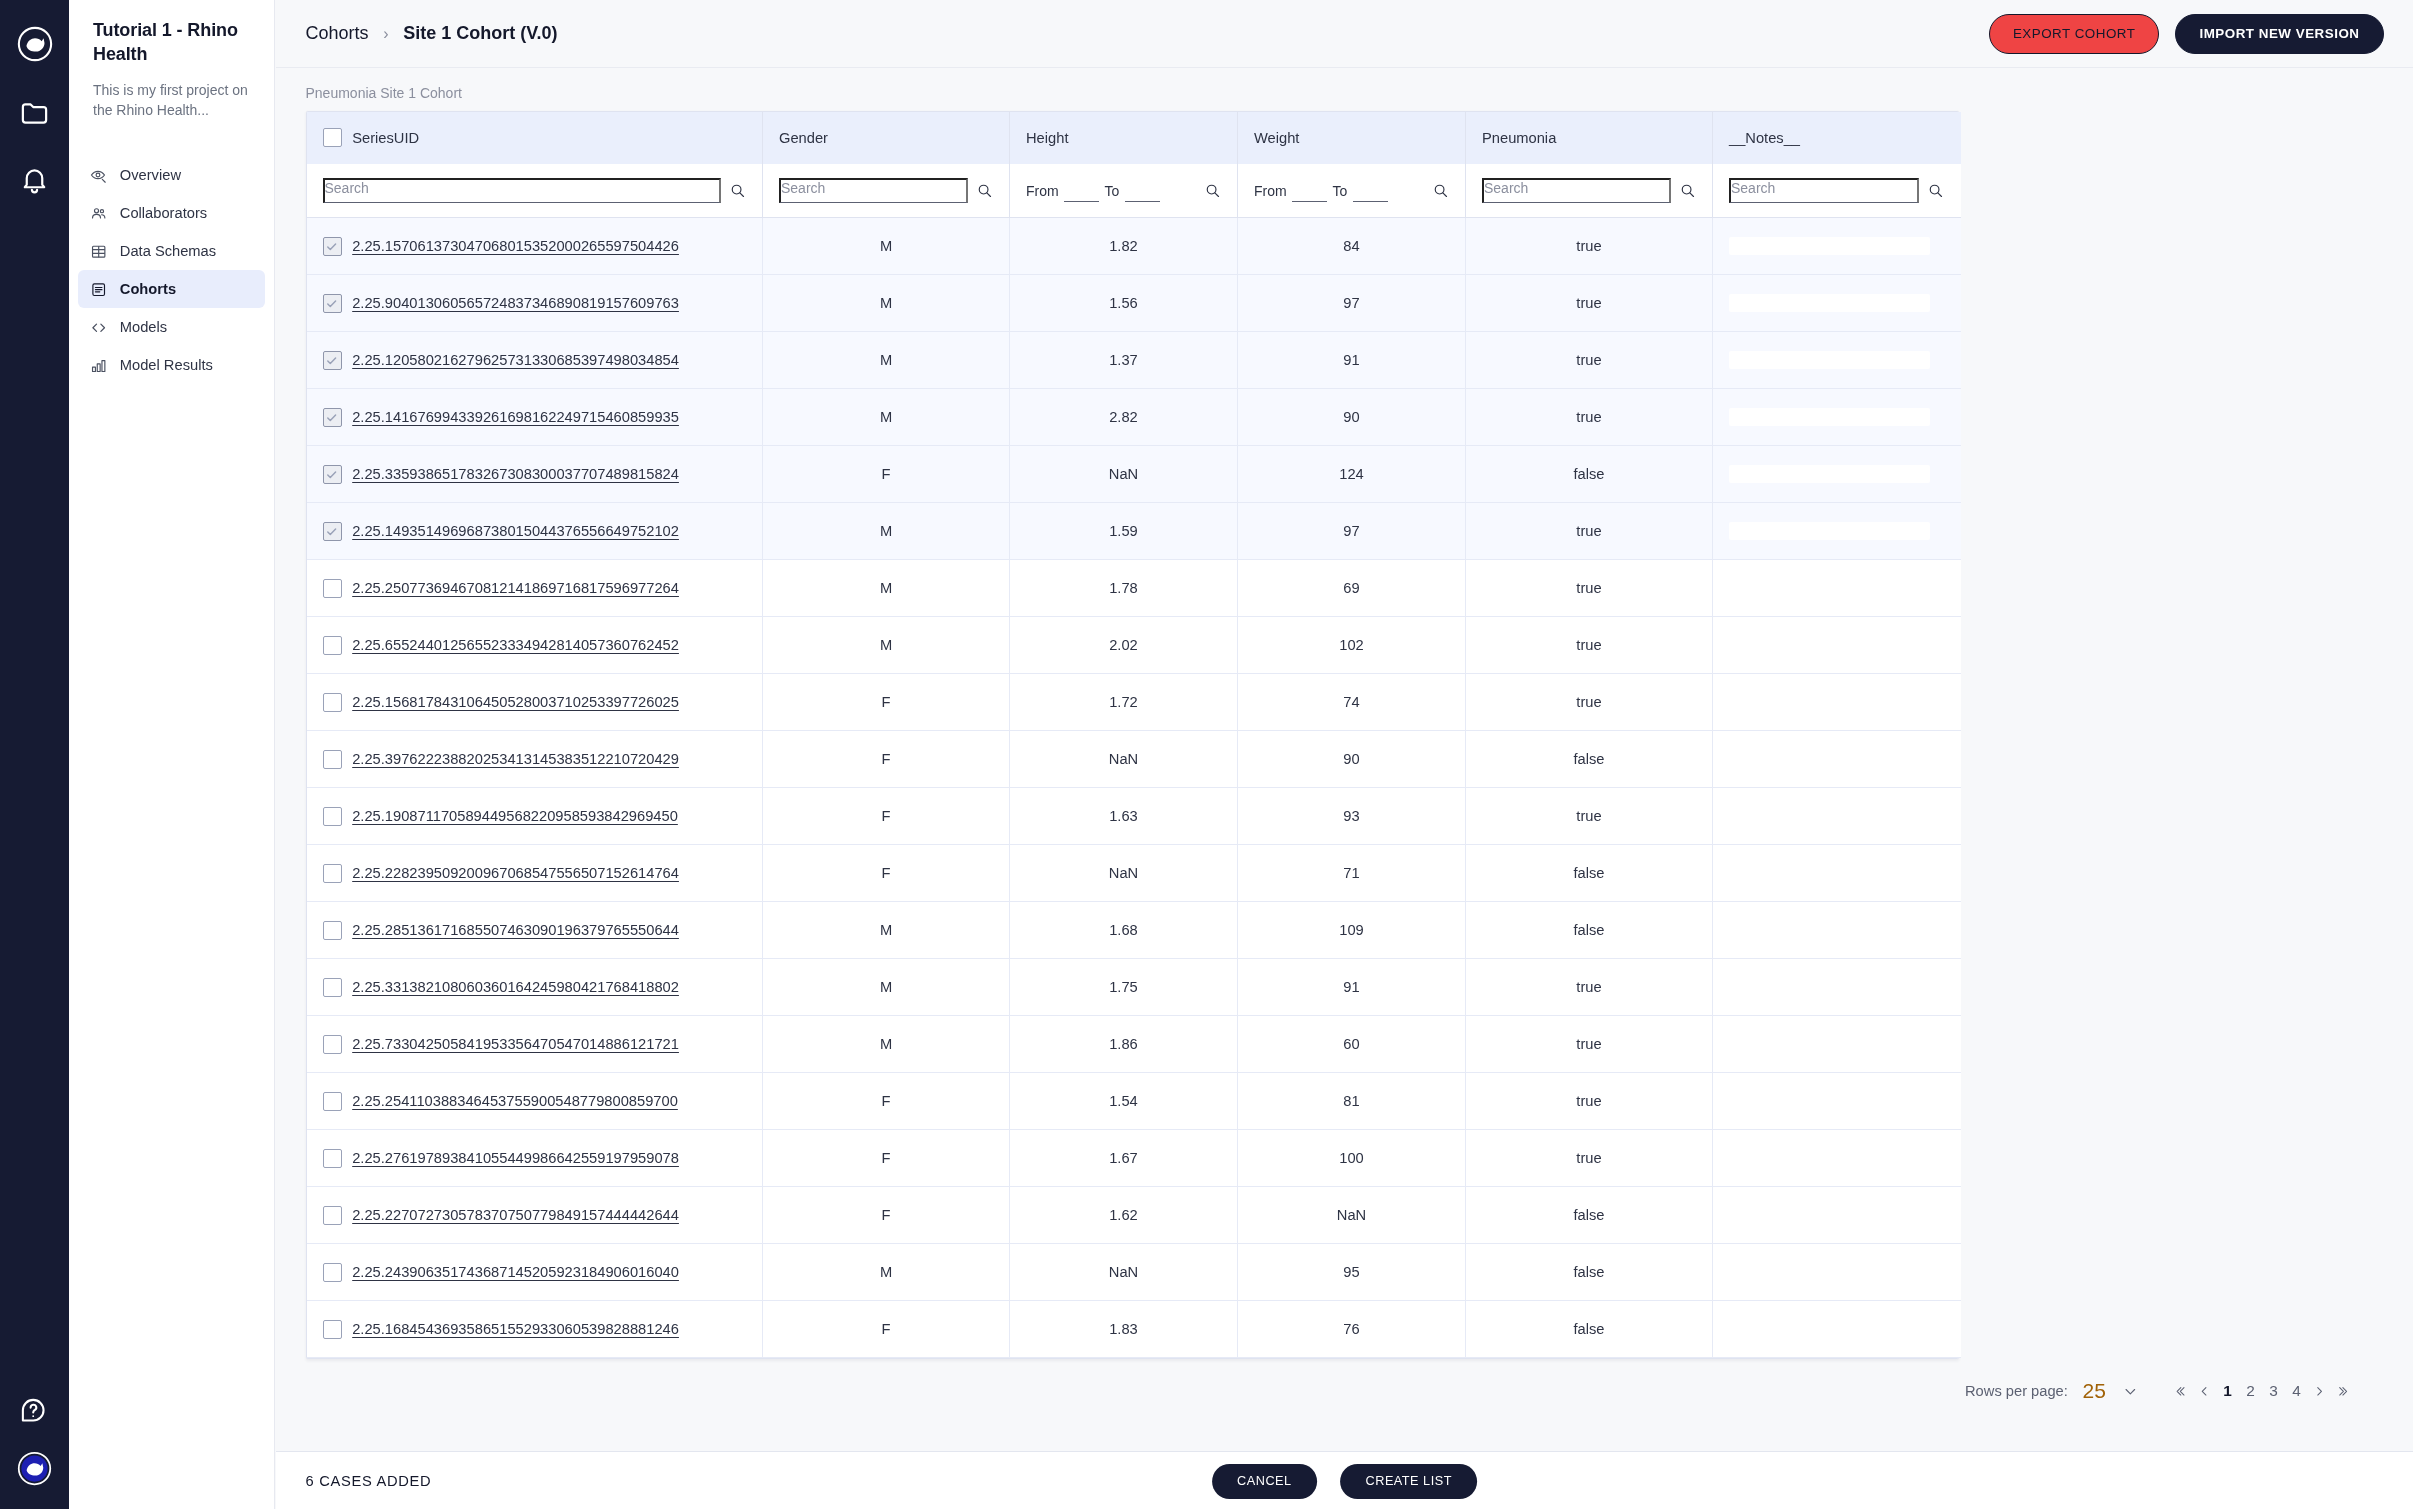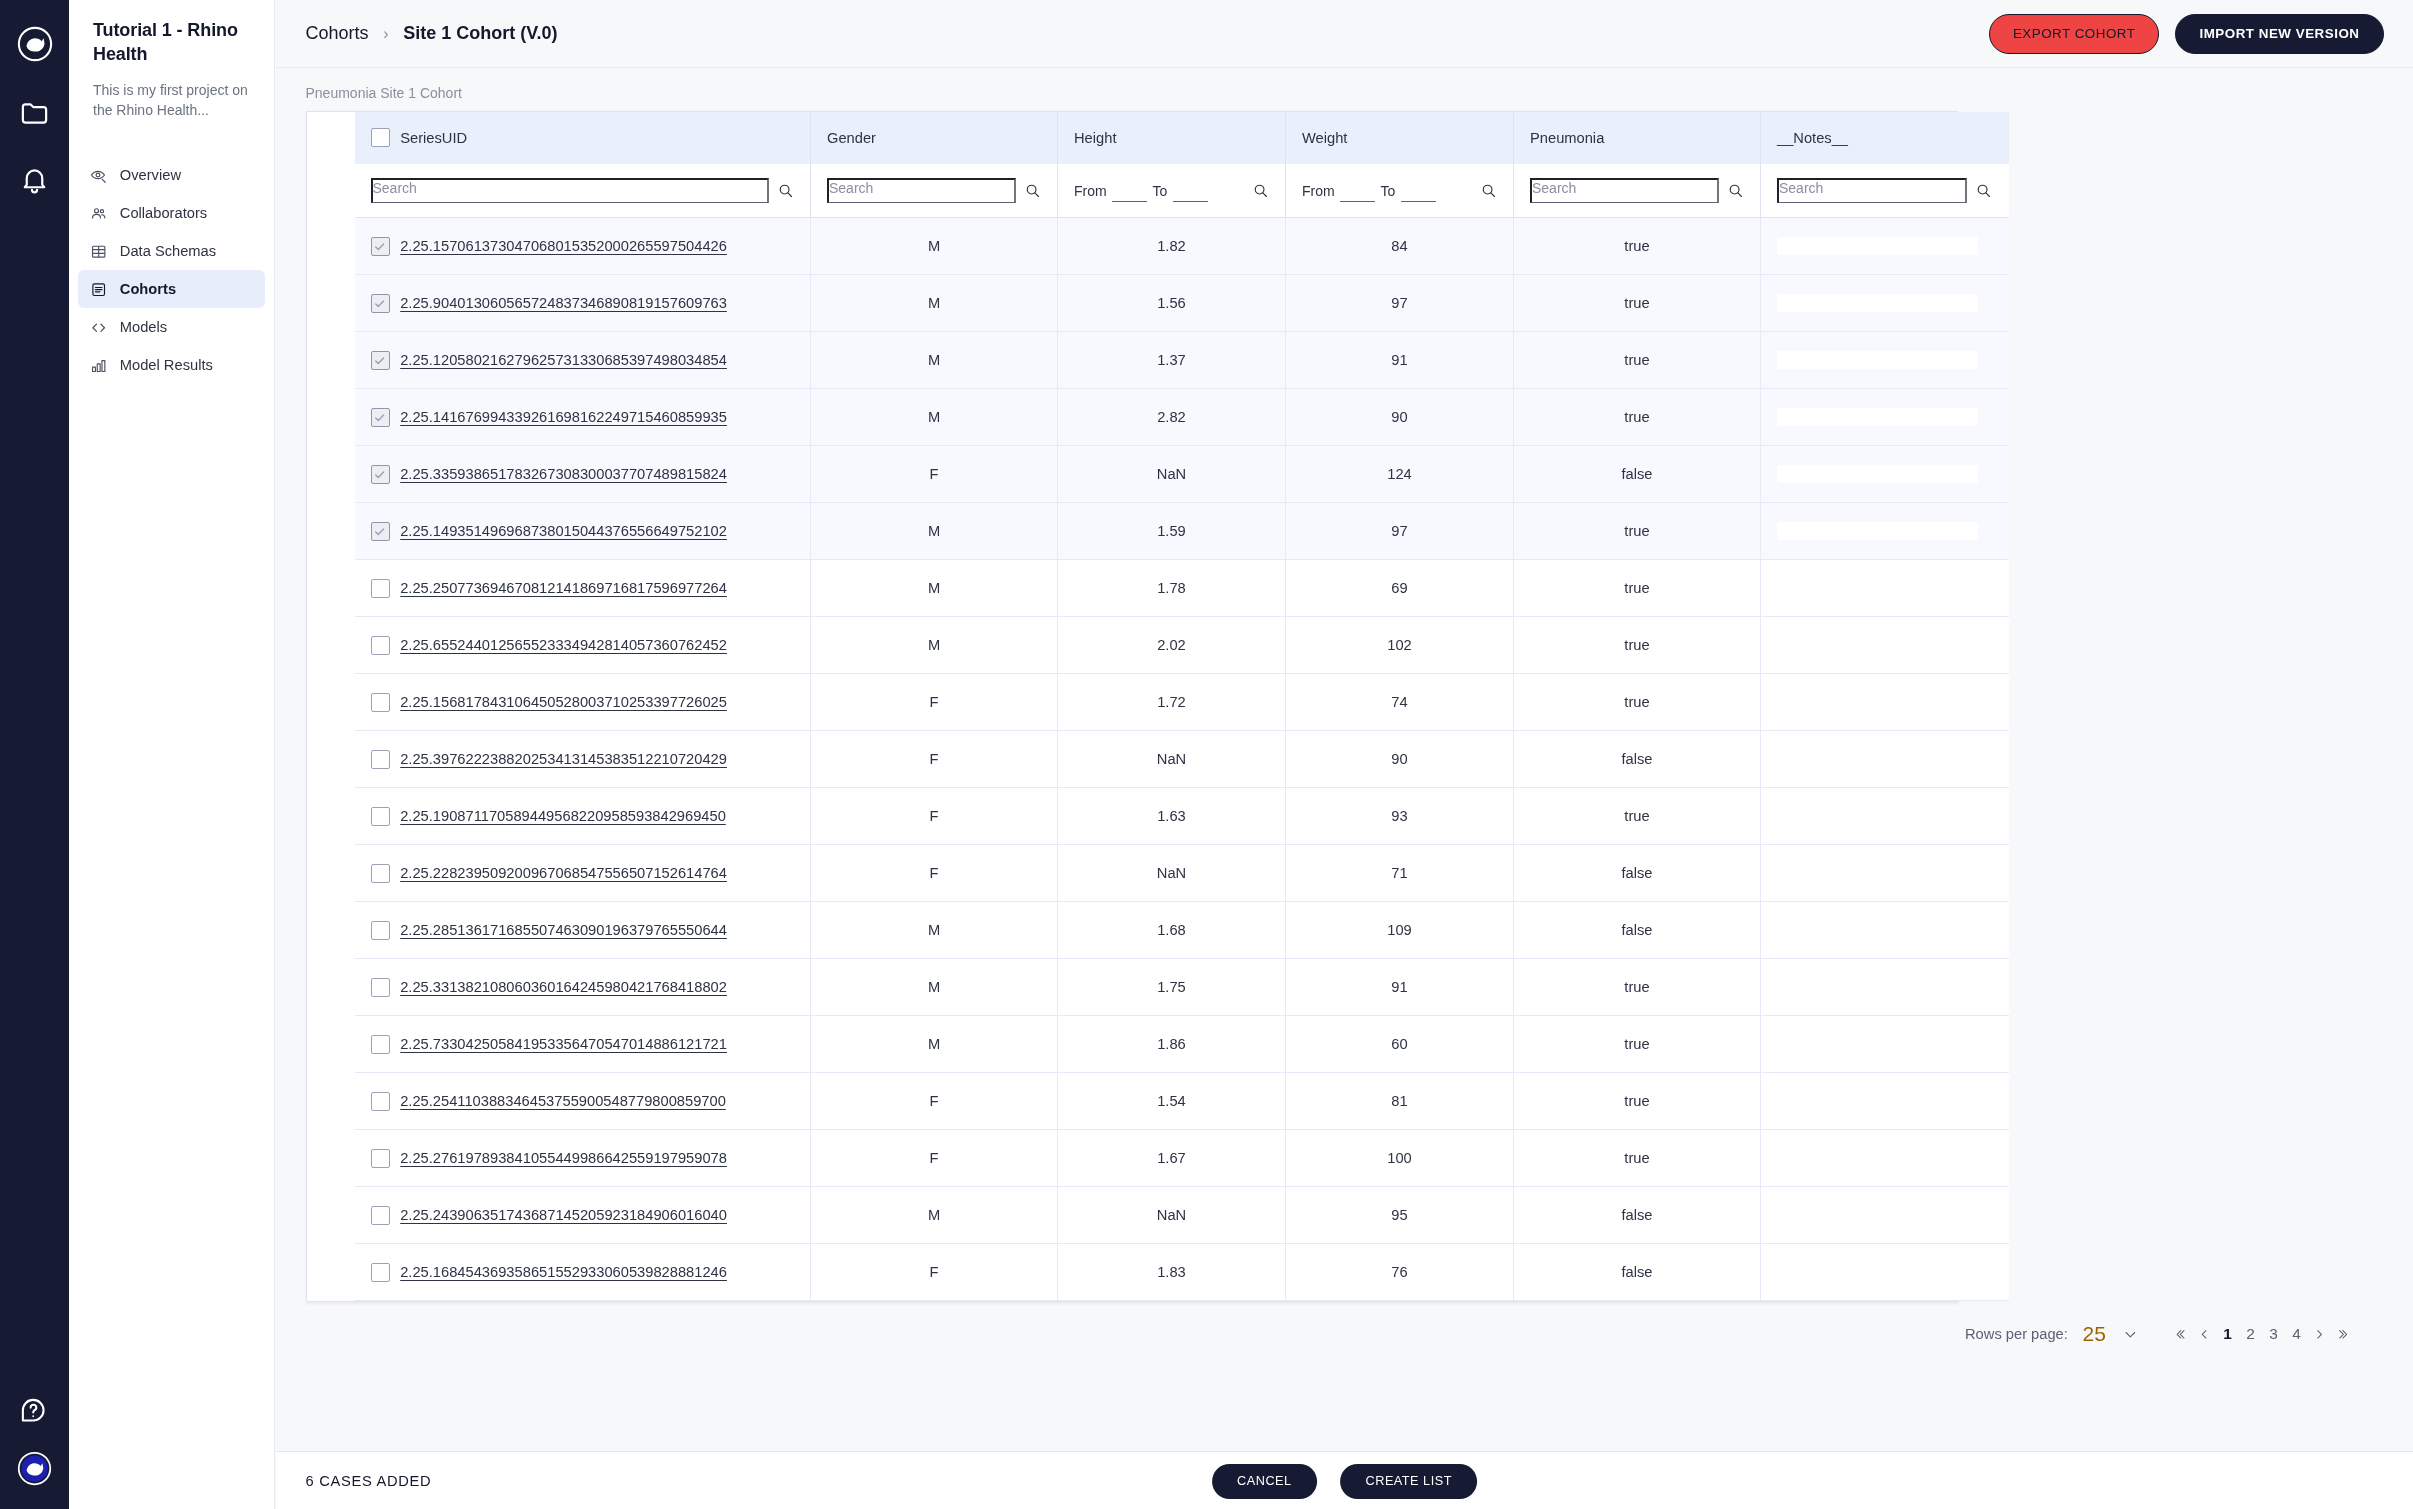--- a/index.html
+++ b/index.html
@@ -85,21 +85,20 @@
   }
 
   
   .table-wrap {
     margin: 9.4px 29.5px 0 29.5px;
     background: #ffffff;
     border: 0.7px solid #dfe3f0;
     border-radius: 1.3px;
     width: 1653px;
     box-shadow: 0 1.3px 3.4px rgba(20,24,43,0.06);
-    padding-left: 48px;
   }
   table { border-collapse: collapse; width: 100%; table-layout: fixed; }
 
   col.c-uid    { width: 456px; }
   col.c-gender { width: 247px; }
   col.c-height { width: 228px; }
   col.c-weight { width: 228px; }
   col.c-pneu   { width: 247px; }
   col.c-notes  { width: 248px; }
 
@@ -712,20 +711,35 @@
             <td class="ccell">100</td>
             <td class="ccell">true</td>
             <td>
               <div class="skeleton"></div>
             </td>
           </tr>
           <tr class="">
             <td>
               <div class="uid-cell">
                 <span class="cbox"></span>
+                <span class="uid-link">2.25.227072730578370750779849157444442644</span>
+              </div>
+            </td>
+            <td class="ccell">F</td>
+            <td class="ccell">1.62</td>
+            <td class="ccell">NaN</td>
+            <td class="ccell">false</td>
+            <td>
+              <div class="skeleton"></div>
+            </td>
+          </tr>
+          <tr class="">
+            <td>
+              <div class="uid-cell">
+                <span class="cbox"></span>
                 <span class="uid-link">2.25.243906351743687145205923184906016040</span>
               </div>
             </td>
             <td class="ccell">M</td>
             <td class="ccell">NaN</td>
             <td class="ccell">95</td>
             <td class="ccell">false</td>
             <td>
               <div class="skeleton"></div>
             </td>

